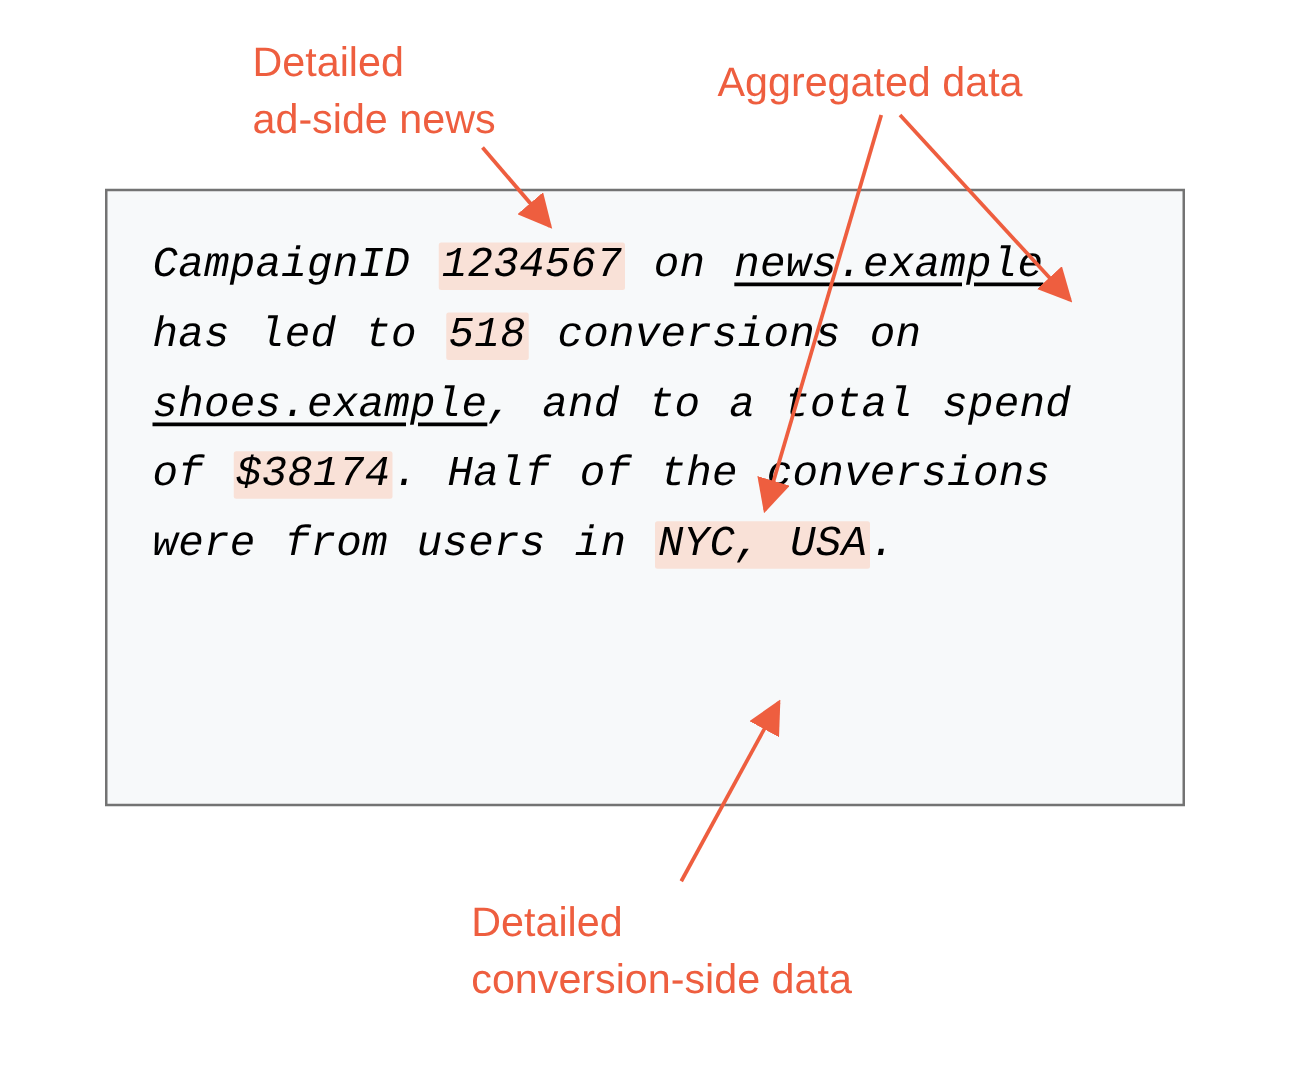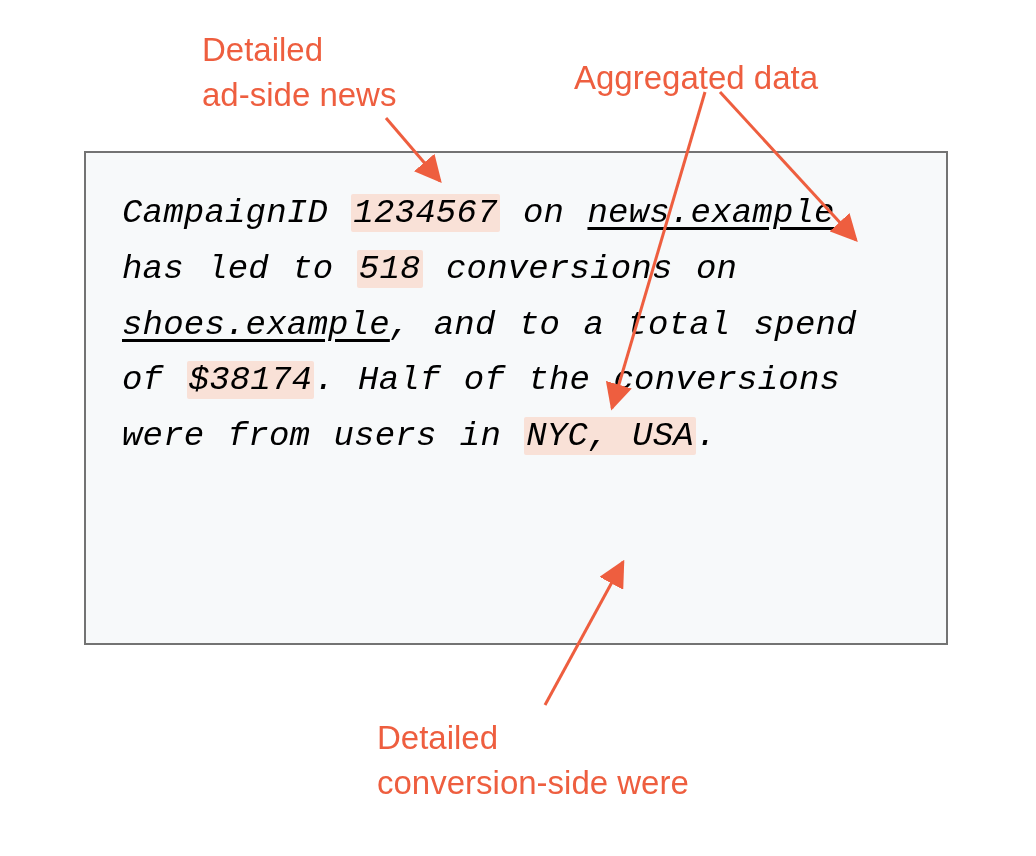--- a/index.html
+++ b/index.html
@@ -12,24 +12,24 @@
   svg.arrows{position:absolute;left:0;top:0;width:1036px;height:856px;pointer-events:none}
 </style>
 </head>
 <body>
 <div class="stage">
 
 <div class="label" style="left:202px;top:28px">
   <span>Detailed</span><br>
   <span>ad-side news</span>
 </div>
-<div class="label" style="left:574px;top:56px">Aggregated data</div>
+<div class="label" style="left:574px;top:44px">Aggregated data</div>
 <div class="label" style="left:377px;top:716px">
   <span>Detailed</span><br>
-  <span>conversion-side were</span>
+  <span>conversion-side data</span>
 </div>
 
 <div class="box">
   <div class="sentence">
     <span>CampaignID </span><span class="hl">1234567</span><span> on </span><span class="ul">news.example</span><span> has led to </span><span class="hl">518</span><span> conversions on </span><span class="ul">shoes.example</span><span>, and to a total spend of </span><span class="hl">$38174</span><span>. Half of the conversions were from users in </span><span class="hl">NYC, USA</span><span>.</span>
   </div>
 </div>
 
 <svg class="arrows">
   <defs>

